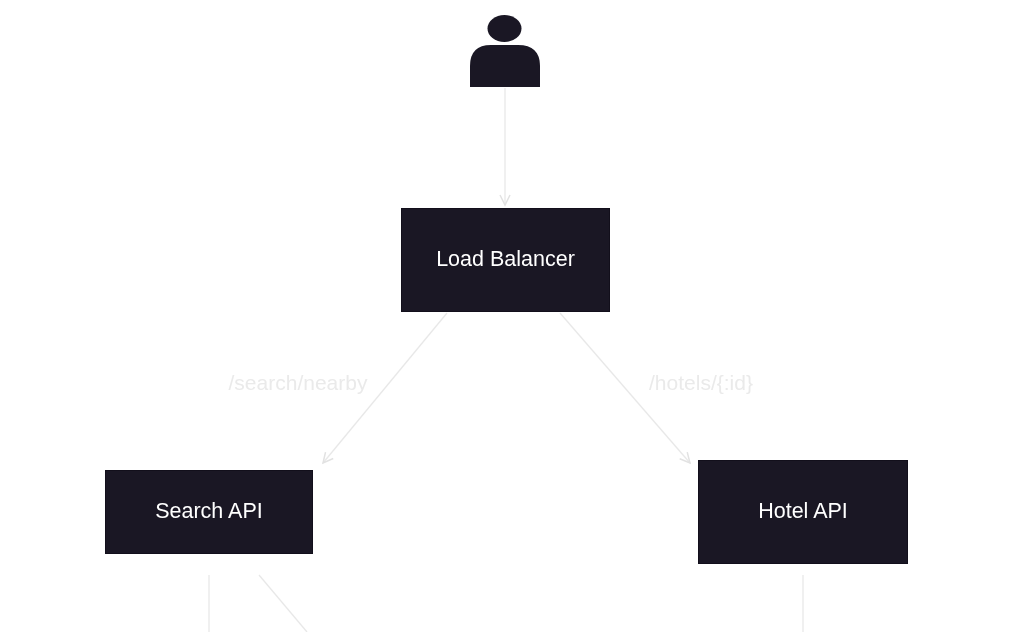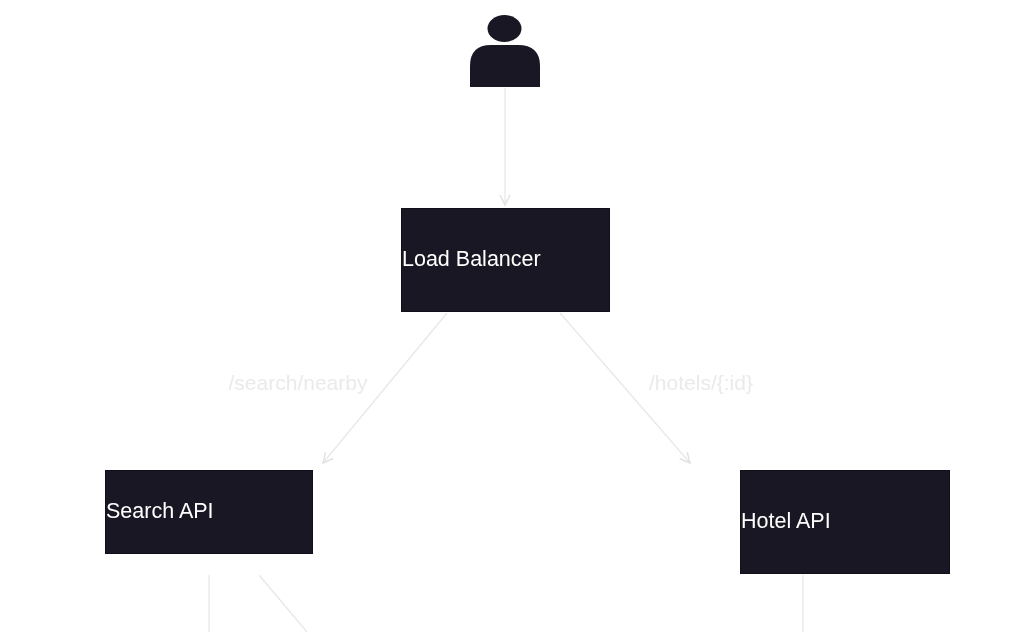--- a/index.html
+++ b/index.html
@@ -23,28 +23,28 @@
     width: 70px; height: 74px;
   }
   .node {
     position: absolute;
     box-sizing: border-box;
     background: #1a1724;
     border: 1px solid #120f1b;
     color: #ffffff;
     display: flex;
     align-items: center;
-    justify-content: flex-start;
+    justify-content: center;
     font-size: 21.5px;
     line-height: 1;
     white-space: nowrap;
   }
   .node-load-balancer { left: 401px; top: 208px; width: 209px; height: 104px; }
   .node-search-api    { left: 105px; top: 470px; width: 208px; height: 84px; }
-  .node-hotel-api     { left: 698px; top: 470px; width: 210px; height: 104px; margin-left: 42px; }
+  .node-hotel-api     { left: 698px; top: 460px; width: 210px; height: 104px; }
   .edge-label {
     position: absolute;
     transform: translate(-50%, -50%);
     color: #eaeaea;
     background: #ffffff;
     font-size: 21px;
     line-height: 1;
     padding: 1px 3px;
     white-space: nowrap;
   }

